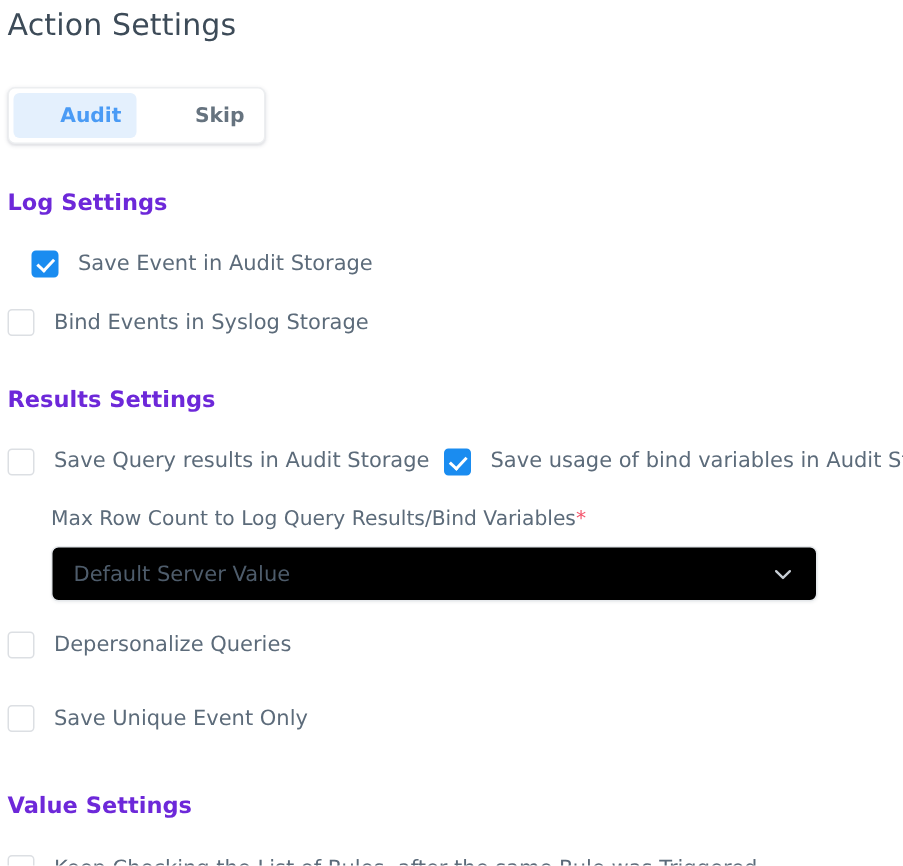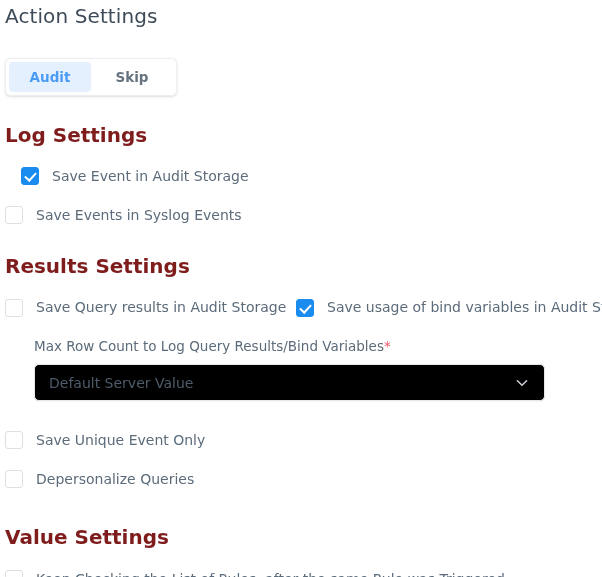--- a/index.html
+++ b/index.html
@@ -41,40 +41,40 @@
     background: #ffffff;
     border: 1px solid #eceef0;
     border-radius: 5px;
     padding: 3px;
     box-shadow: 0 1px 3px rgba(16,30,54,0.10), 0 1px 1px rgba(16,30,54,0.04);
   }
   .tab {
     min-width: 82px;
     height: 30px;
     line-height: 30px;
-    text-align: center;
+    text-align: right;
     font-size: 13.5px;
     font-weight: 700;
     color: #66737f;
     border-radius: 4px;
     cursor: pointer;
     user-select: none;
     padding: 0 10px;
     box-sizing: border-box;
   }
   .tab.active {
     background: #e4f0fd;
     color: #4a9bf5;
   }
 
   
   .section-heading {
-    font-size: 20px;
+    font-size: 15px;
     font-weight: 700;
-    color: #7f1d1d;
+    color: #6d28d9;
     margin: 0;
     line-height: 20px;
   }
   .sec-log      { margin-top: 29px; }
   .sec-results  { margin-top: 31px; }
   .sec-rule     { margin-top: 38px; }
 
   
   .cb-row {
     display: flex;
@@ -183,21 +183,21 @@
   
   <h2 class="section-heading sec-log">Log Settings</h2>
 
   <div class="cb-row r1">
     <span class="cbox checked"></span>
     <span class="cb-label">Save Event in Audit Storage</span>
   </div>
 
   <div class="cb-row r2">
     <span class="cbox"></span>
-    <span class="cb-label">Save Events in Syslog Events</span>
+    <span class="cb-label">Bind Events in Syslog Storage</span>
   </div>
 
   
   <h2 class="section-heading sec-results">Results Settings</h2>
 
   <div class="two-col">
     <div class="col-a">
       <span class="cbox"></span>
       <span class="cb-label">Save Query results in Audit Storage</span>
     </div>
@@ -212,30 +212,30 @@
     <div class="select-box">
       <span class="select-value">Default Server Value</span>
       <span class="chevron">
         <svg width="16" height="16" viewBox="0 0 16 16" aria-hidden="true">
           <path d="M3.4 5.8 L8 10.3 L12.6 5.8" fill="none" stroke="#c6ccd3" stroke-width="1.6" stroke-linecap="round" stroke-linejoin="round"></path>
         </svg>
       </span>
     </div>
   </div>
 
+  <div class="cb-row mt-lower-2">
+    <span class="cbox"></span>
+    <span class="cb-label">Depersonalize Queries</span>
+  </div>
+
   <div class="cb-row mt-lower-1">
     <span class="cbox"></span>
     <span class="cb-label">Save Unique Event Only</span>
   </div>
 
-  <div class="cb-row mt-lower-2">
-    <span class="cbox"></span>
-    <span class="cb-label">Depersonalize Queries</span>
-  </div>
-
   
   <h2 class="section-heading sec-rule">Value Settings</h2>
 
   <div class="cb-row rule-cb">
     <span class="cbox"></span>
     <span class="cb-label">Keep Checking the List of Rules, after the same Rule was Triggered</span>
   </div>
 
 </div>
 

